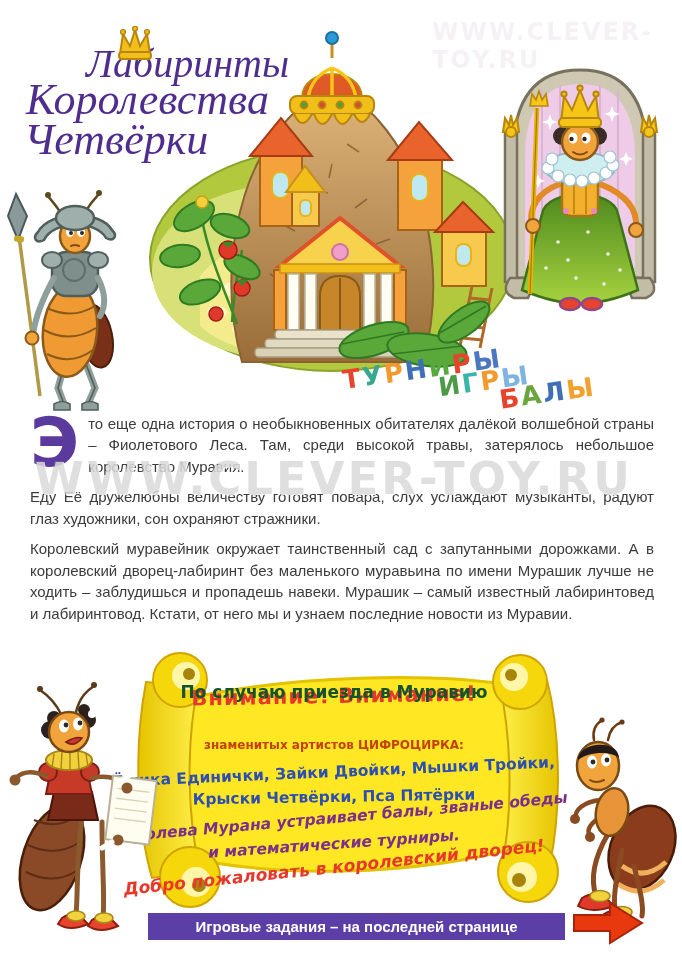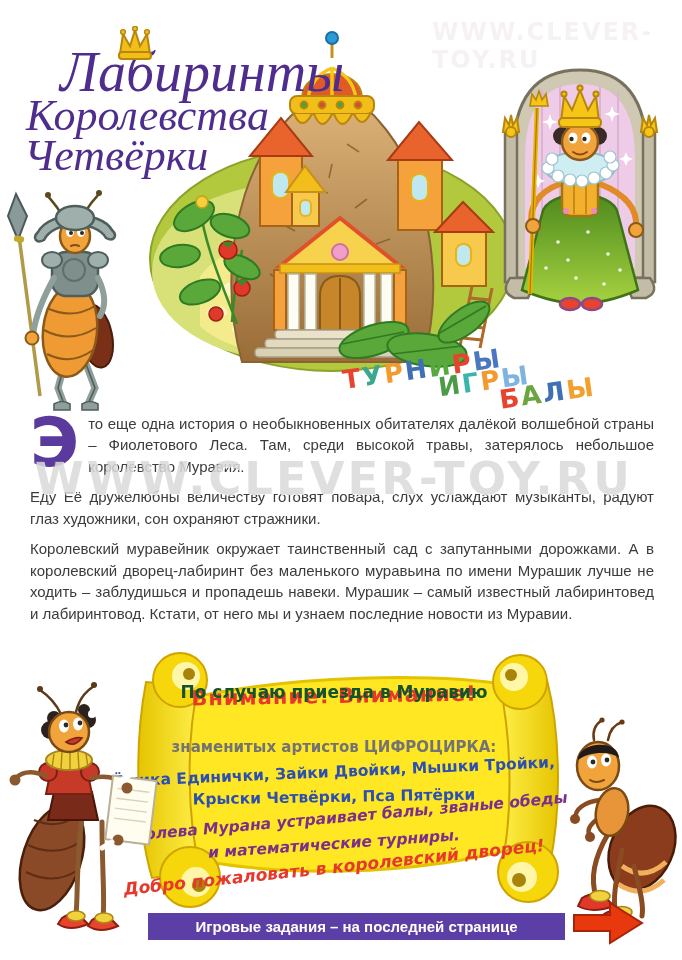--- a/index.html
+++ b/index.html
@@ -3,21 +3,21 @@
 <meta charset="utf-8">
 <style>
   html,body{margin:0;padding:0;background:#888;}
   .page{position:relative;width:682px;height:960px;background:#ffffff;overflow:hidden;
         font-family:"Liberation Sans","DejaVu Sans",sans-serif;margin:0 auto;}
 
   
   .title-block{position:absolute;left:14px;top:44px;width:310px;z-index:4;
                font-family:"Liberation Serif","DejaVu Serif",serif;font-style:italic;
                color:#4f2d8e;line-height:1;}
-  .title-l1{font-size:56px;margin-left:46px;}
+  .title-l1{font-size:40px;margin-left:72px;}
   .title-l2{font-size:44px;margin-left:12px;margin-top:-6px;}
   .title-l3{font-size:44px;margin-left:10px;margin-top:-4px;}
   .crown-title{position:absolute;left:114px;top:26px;z-index:5;}
 
   
   .subword{position:absolute;font-family:"DejaVu Sans",sans-serif;font-weight:bold;
            font-size:26px;letter-spacing:2px;transform:rotate(-8deg);z-index:4;white-space:nowrap;}
   .w-turniry{left:342px;top:354px;}
   .w-igry{left:438px;top:366px;}
   .w-baly{left:499px;top:378px;}
@@ -36,21 +36,21 @@
         color:rgba(150,150,150,0.30);text-shadow:1px 1px 0 rgba(255,255,255,.8);pointer-events:none;}
   .watermark-top{position:absolute;left:432px;top:18px;z-index:1;font-family:"DejaVu Sans",sans-serif;
         font-weight:bold;font-size:24px;letter-spacing:2px;color:rgba(200,170,185,0.16);pointer-events:none;}
 
   
   .scroll-svg{position:absolute;left:48px;top:646px;z-index:1;}
   .sline{position:absolute;left:110px;width:448px;text-align:center;z-index:3;white-space:nowrap;
          font-family:"DejaVu Sans",sans-serif;}
   .sl1{top:684px;font-size:21px;font-weight:bold;color:#e6392b;letter-spacing:1px;transform:rotate(-1deg);}
   .sl2{top:682px;font-size:17px;font-weight:bold;color:#14532d;}
-  .sl3{top:738px;font-size:15px;font-weight:bold;color:#737373;}
+  .sl3{top:738px;font-size:12px;font-weight:bold;color:#c2410c;}
   .sl4{top:763px;font-size:15.5px;font-weight:bold;color:#2d50b0;transform:rotate(-2.5deg);}
   .sl5{top:788px;font-size:15.5px;font-weight:bold;color:#2d50b0;transform:rotate(-1deg);}
   .sl6{top:809px;font-size:15.5px;font-weight:bold;font-style:italic;color:#7b2f8a;transform:rotate(-5deg);}
   .sl7{top:835px;font-size:15.5px;font-weight:bold;font-style:italic;color:#7b2f8a;transform:rotate(-4deg);}
   .sl8{top:857px;font-size:17px;font-weight:bold;font-style:italic;color:#e6392b;transform:rotate(-6deg);}
 
   
   .footer-banner{position:absolute;left:148px;top:913px;width:417px;height:27px;z-index:4;
       background:#5b3ea6;color:#ffffff;font-weight:bold;font-size:15px;line-height:27px;text-align:center;}
   .arrow-svg{position:absolute;left:572px;top:900px;z-index:4;}

